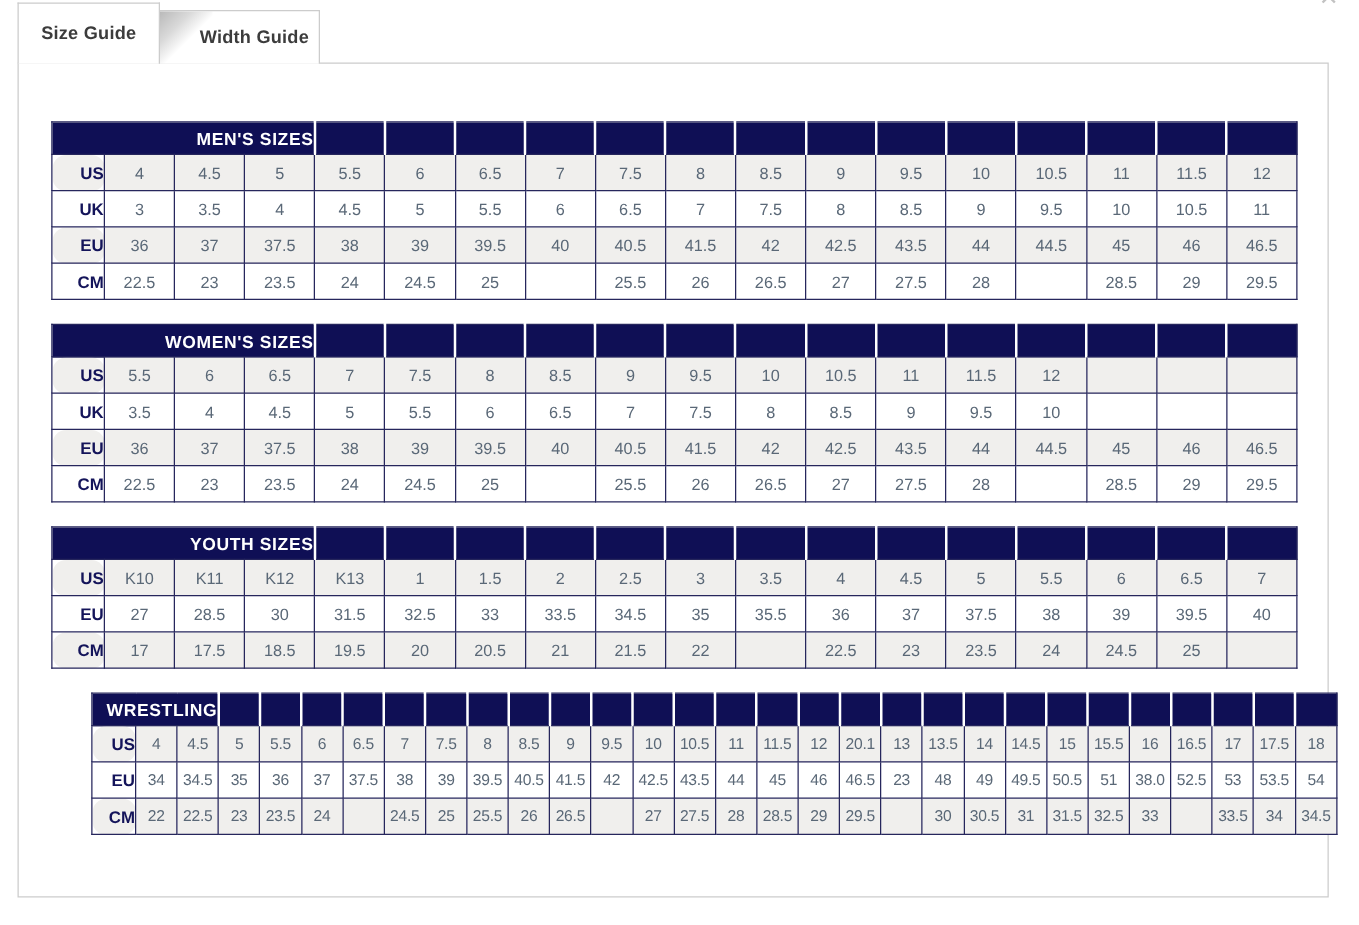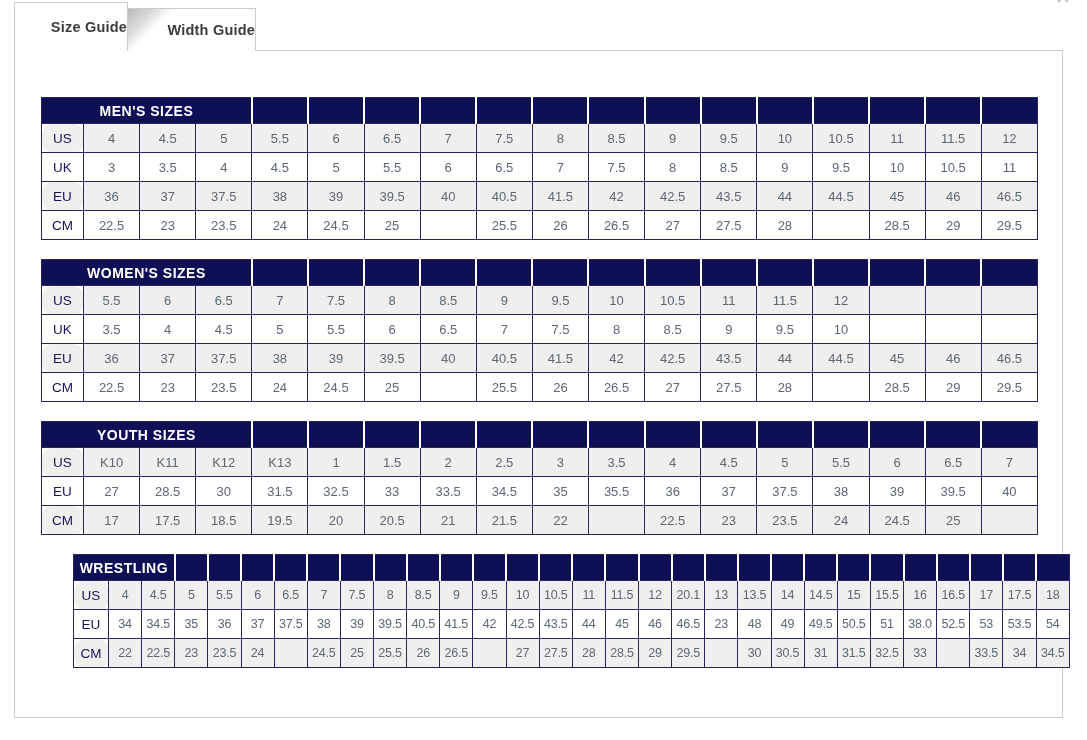--- a/index.html
+++ b/index.html
@@ -3,21 +3,21 @@
 <meta charset="utf-8">
 <style>
   html,body{margin:0;padding:0;}
   body{
     width:1087px;height:740px;position:relative;overflow:hidden;
     background:#ffffff;font-family:"Liberation Sans", sans-serif;
   }
   
   .tab{
     position:absolute;box-sizing:border-box;background:#fff;
-    display:flex;align-items:center;justify-content:flex-end;
+    display:flex;align-items:center;justify-content:center;
     font-size:14.5px;font-weight:bold;color:#3c3c3c;letter-spacing:.2px;
     cursor:pointer;
   }
   .tab-active{
     left:14px;top:2px;width:114px;height:49px;
     border:1px solid #cccccc;border-bottom:none;z-index:3;
   }
   .tab-inactive{
     left:128px;top:8px;width:128px;height:43px;
     border:1px solid #cccccc;border-left:none;border-bottom:none;z-index:2;
@@ -44,31 +44,31 @@
     margin:0 0 19px 0;font-size:13px;
   }
   table.size-table th, table.size-table td{
     border:1px solid #26265c;padding:0;height:29px;box-sizing:border-box;
   }
   table.size-table thead th{
     background:#0f0f55;height:26px;border-color:#0f0f55;
     border-top:1px solid #26265c;border-bottom:1px solid #26265c;
   }
   th.title-cell{
-    color:#ffffff;text-align:center;padding-left:8px;
+    color:#ffffff;text-align:right;padding-left:8px;
     font-size:14px;font-weight:bold;letter-spacing:.5px;
     border-left:1px solid #26265c !important;
   }
   th.hcell{border-left:2px solid #ffffff !important;border-right:1px solid #0f0f55;}
   th.hcell:last-child{border-right:1px solid #26265c;}
   tbody tr:nth-child(odd){background:#f0efed;}
   tbody tr:nth-child(even){background:#ffffff;}
   th.rlabel{
-    text-align:center;padding-left:8px;color:#14145a;
-    font-size:13.5px;font-weight:normal;border-radius:11px;
+    text-align:right;padding-left:8px;color:#14145a;
+    font-size:13.5px;font-weight:bold;border-radius:11px;
   }
   td.vcell{text-align:center;color:#5a6877;}
   table.dense{font-size:12.5px;margin-left:32px;}
   table.dense td.vcell{letter-spacing:-.2px;}
 </style>
 </head>
 <body>
 
 <span class="close-icon">✕</span>
 

